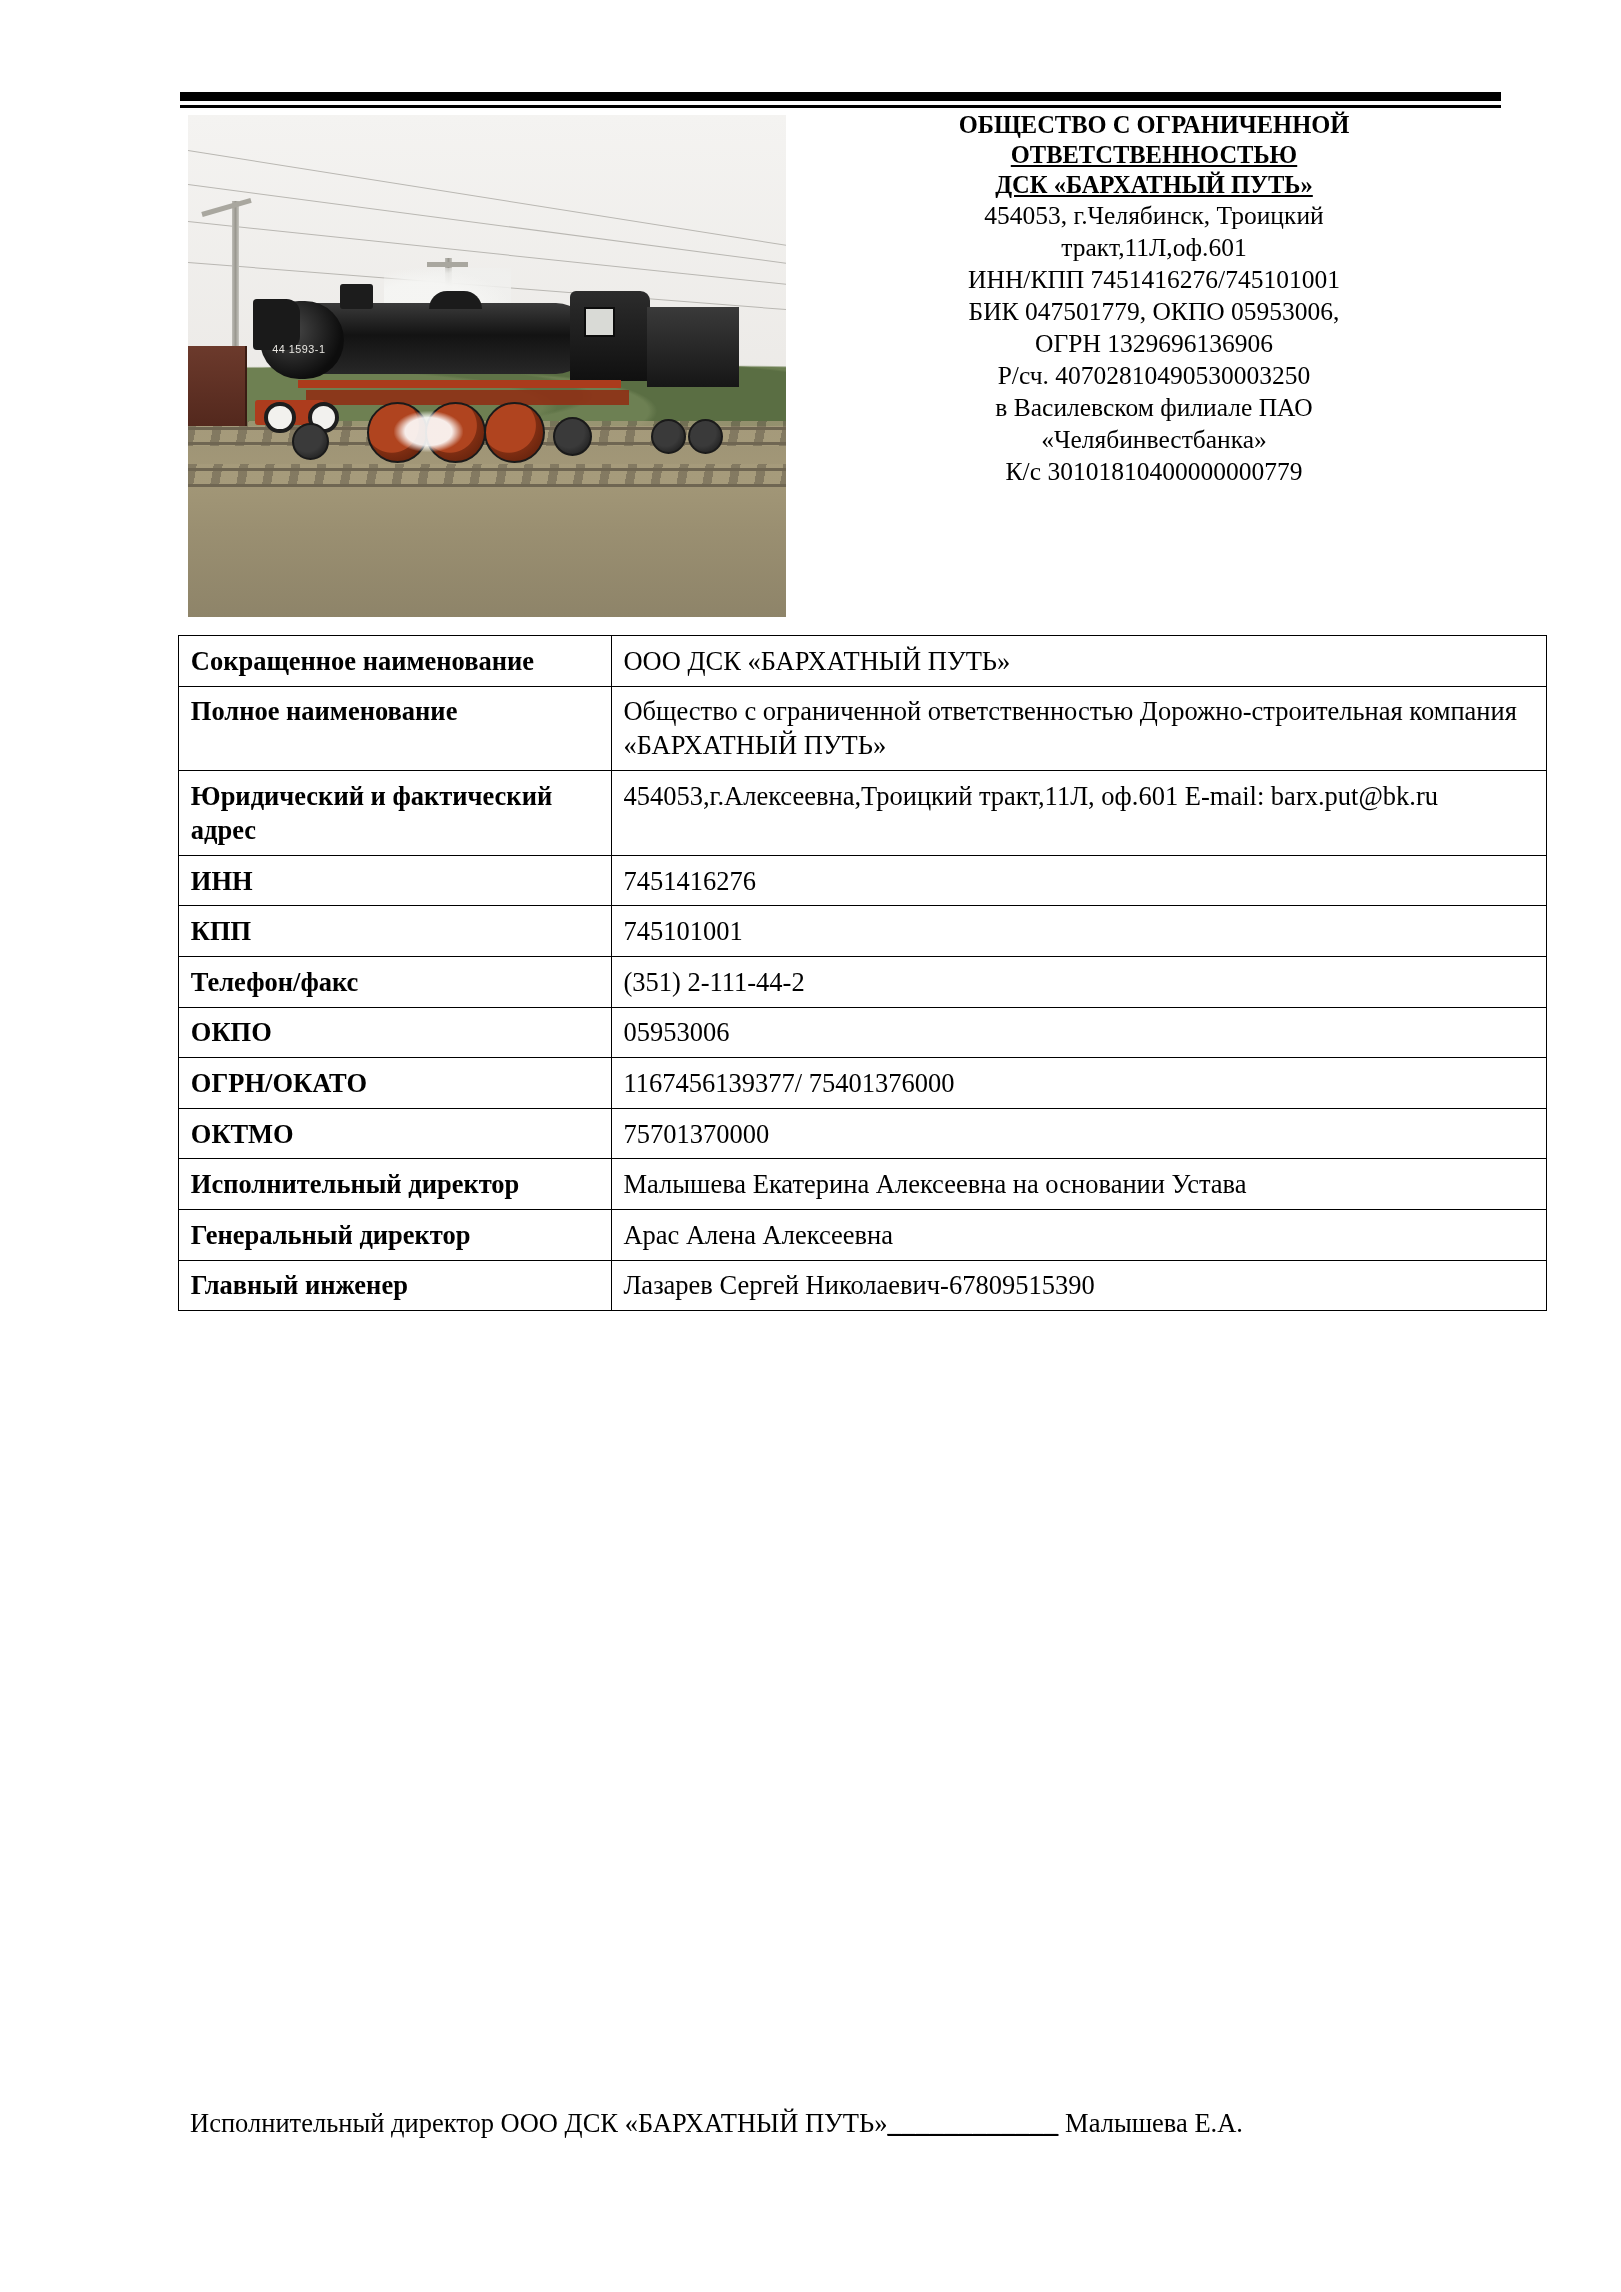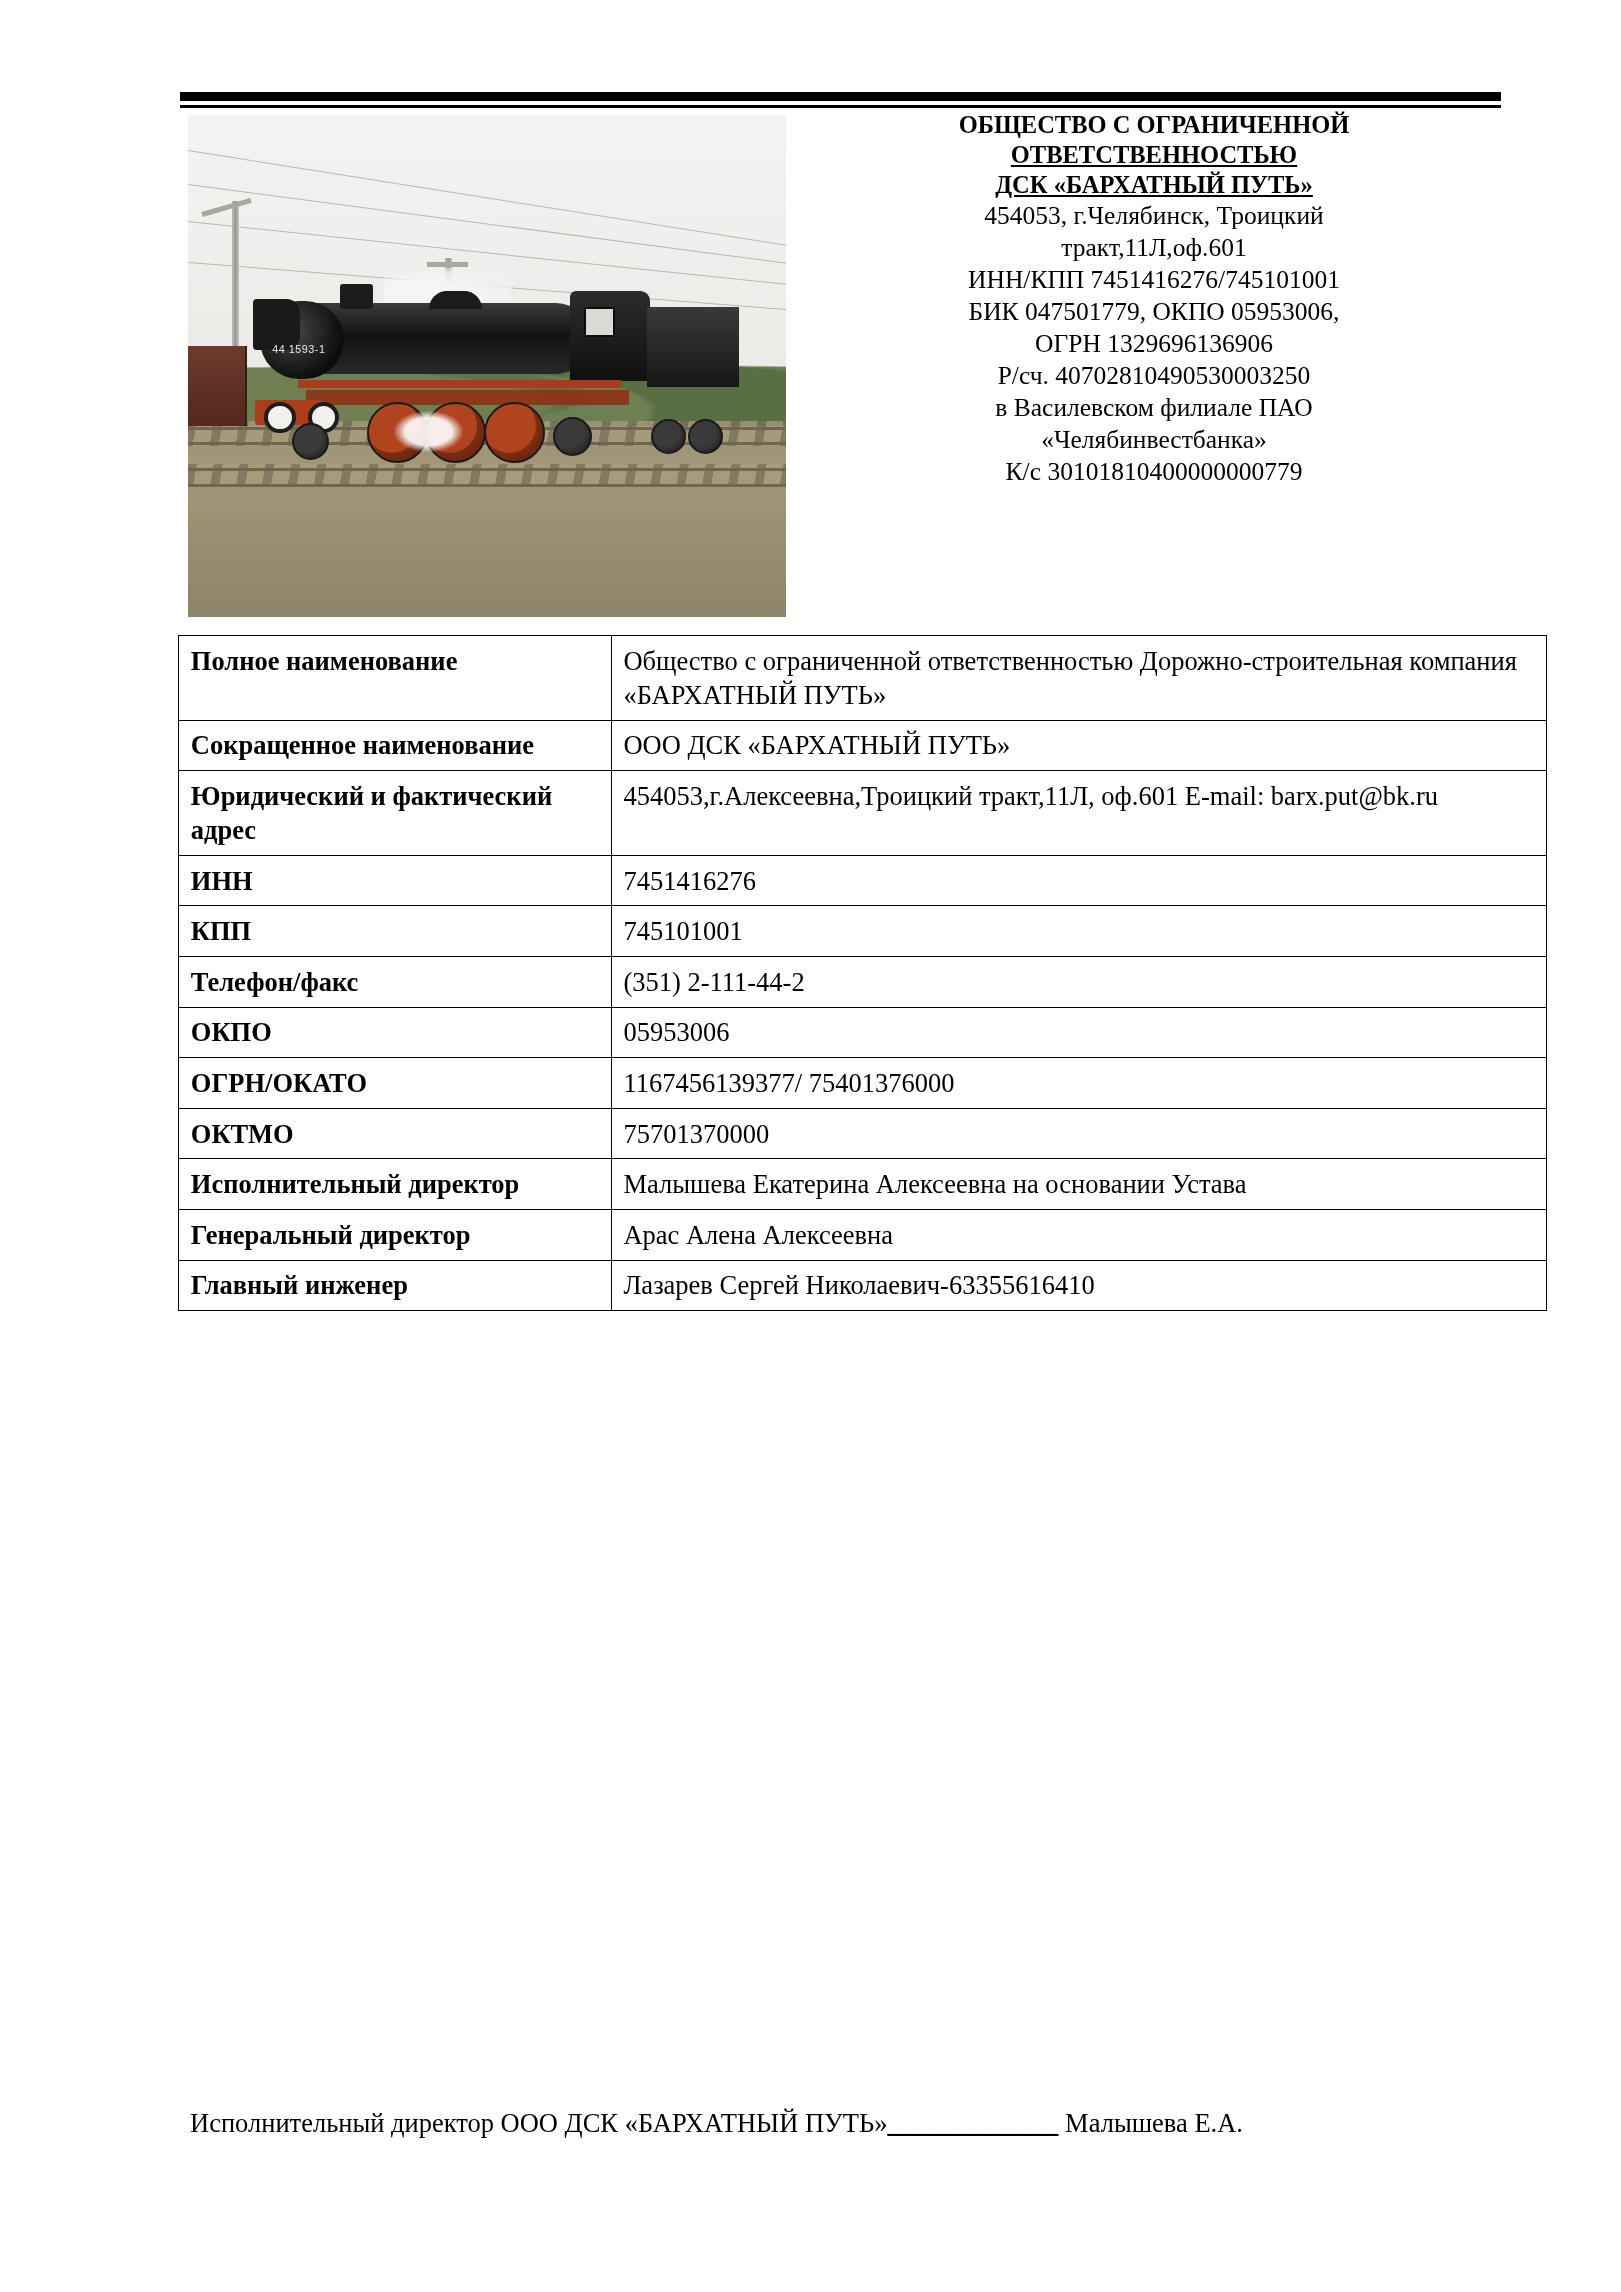--- a/index.html
+++ b/index.html
@@ -375,31 +375,31 @@
       <div class="plain-line">Р/сч. 40702810490530003250</div>
       <div class="plain-line">в Василевском филиале ПАО</div>
       <div class="plain-line">«Челябинвестбанка»</div>
       <div class="plain-line">К/с 30101810400000000779</div>
     </div>
   </div>
 
   <table class="req-table">
     <tbody>
       <tr>
+        <td class="label">Сокращенное
+наименование</td>
+        <td class="value">ООО ДСК «БАРХАТНЫЙ ПУТЬ»</td>
+      </tr>
+      <tr>
         <td class="label">Полное наименование</td>
         <td class="value">Общество с ограниченной ответственностью
 Дорожно-строительная компания «БАРХАТНЫЙ
 ПУТЬ»</td>
       </tr>
       <tr>
-        <td class="label">Сокращенное
-наименование</td>
-        <td class="value">ООО ДСК «БАРХАТНЫЙ ПУТЬ»</td>
-      </tr>
-      <tr>
         <td class="label">Юридический  и
 фактический  адрес</td>
         <td class="value">454053,г.Алексеевна,Троицкий тракт,11Л, оф.601
 E-mail: barx.put@bk.ru</td>
       </tr>
       <tr>
         <td class="label">ИНН</td>
         <td class="value">7451416276</td>
       </tr>
       <tr>
@@ -429,21 +429,21 @@
 
 Устава</td>
       </tr>
       <tr>
         <td class="label">Генеральный
 директор</td>
         <td class="value">Арас Алена Алексеевна</td>
       </tr>
       <tr>
         <td class="label">Главный инженер</td>
-        <td class="value">Лазарев Сергей Николаевич-63355616410</td>
+        <td class="value">Лазарев Сергей Николаевич-67809515390</td>
       </tr>
     </tbody>
   </table>
 
   <div class="footer">
     <span>Исполнительный  директор  ООО ДСК «БАРХАТНЫЙ ПУТЬ»</span><span class="sig-blank">____________</span><span> Малышева Е.А.</span>
   </div>
 
 </div>
 

